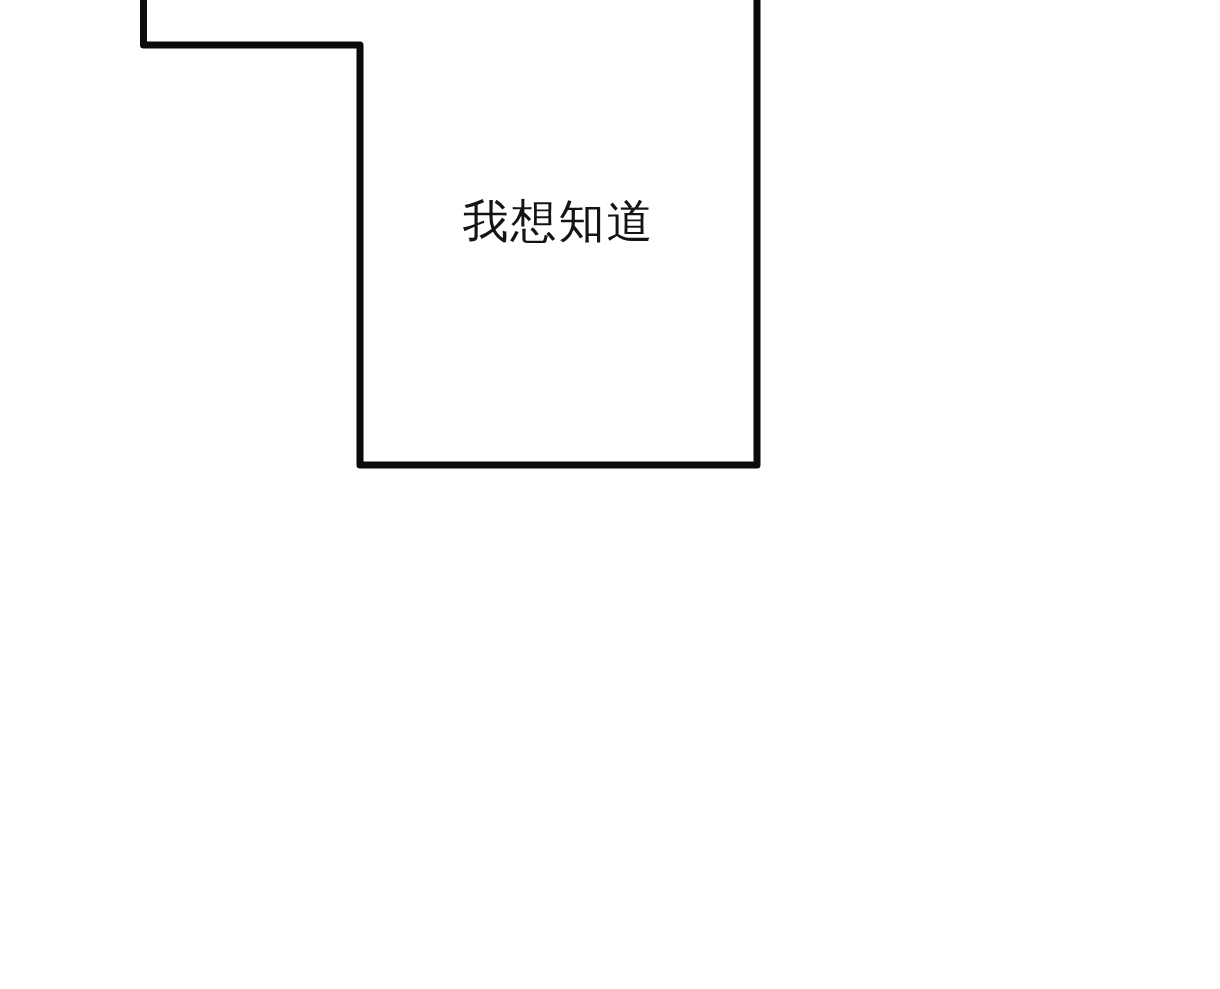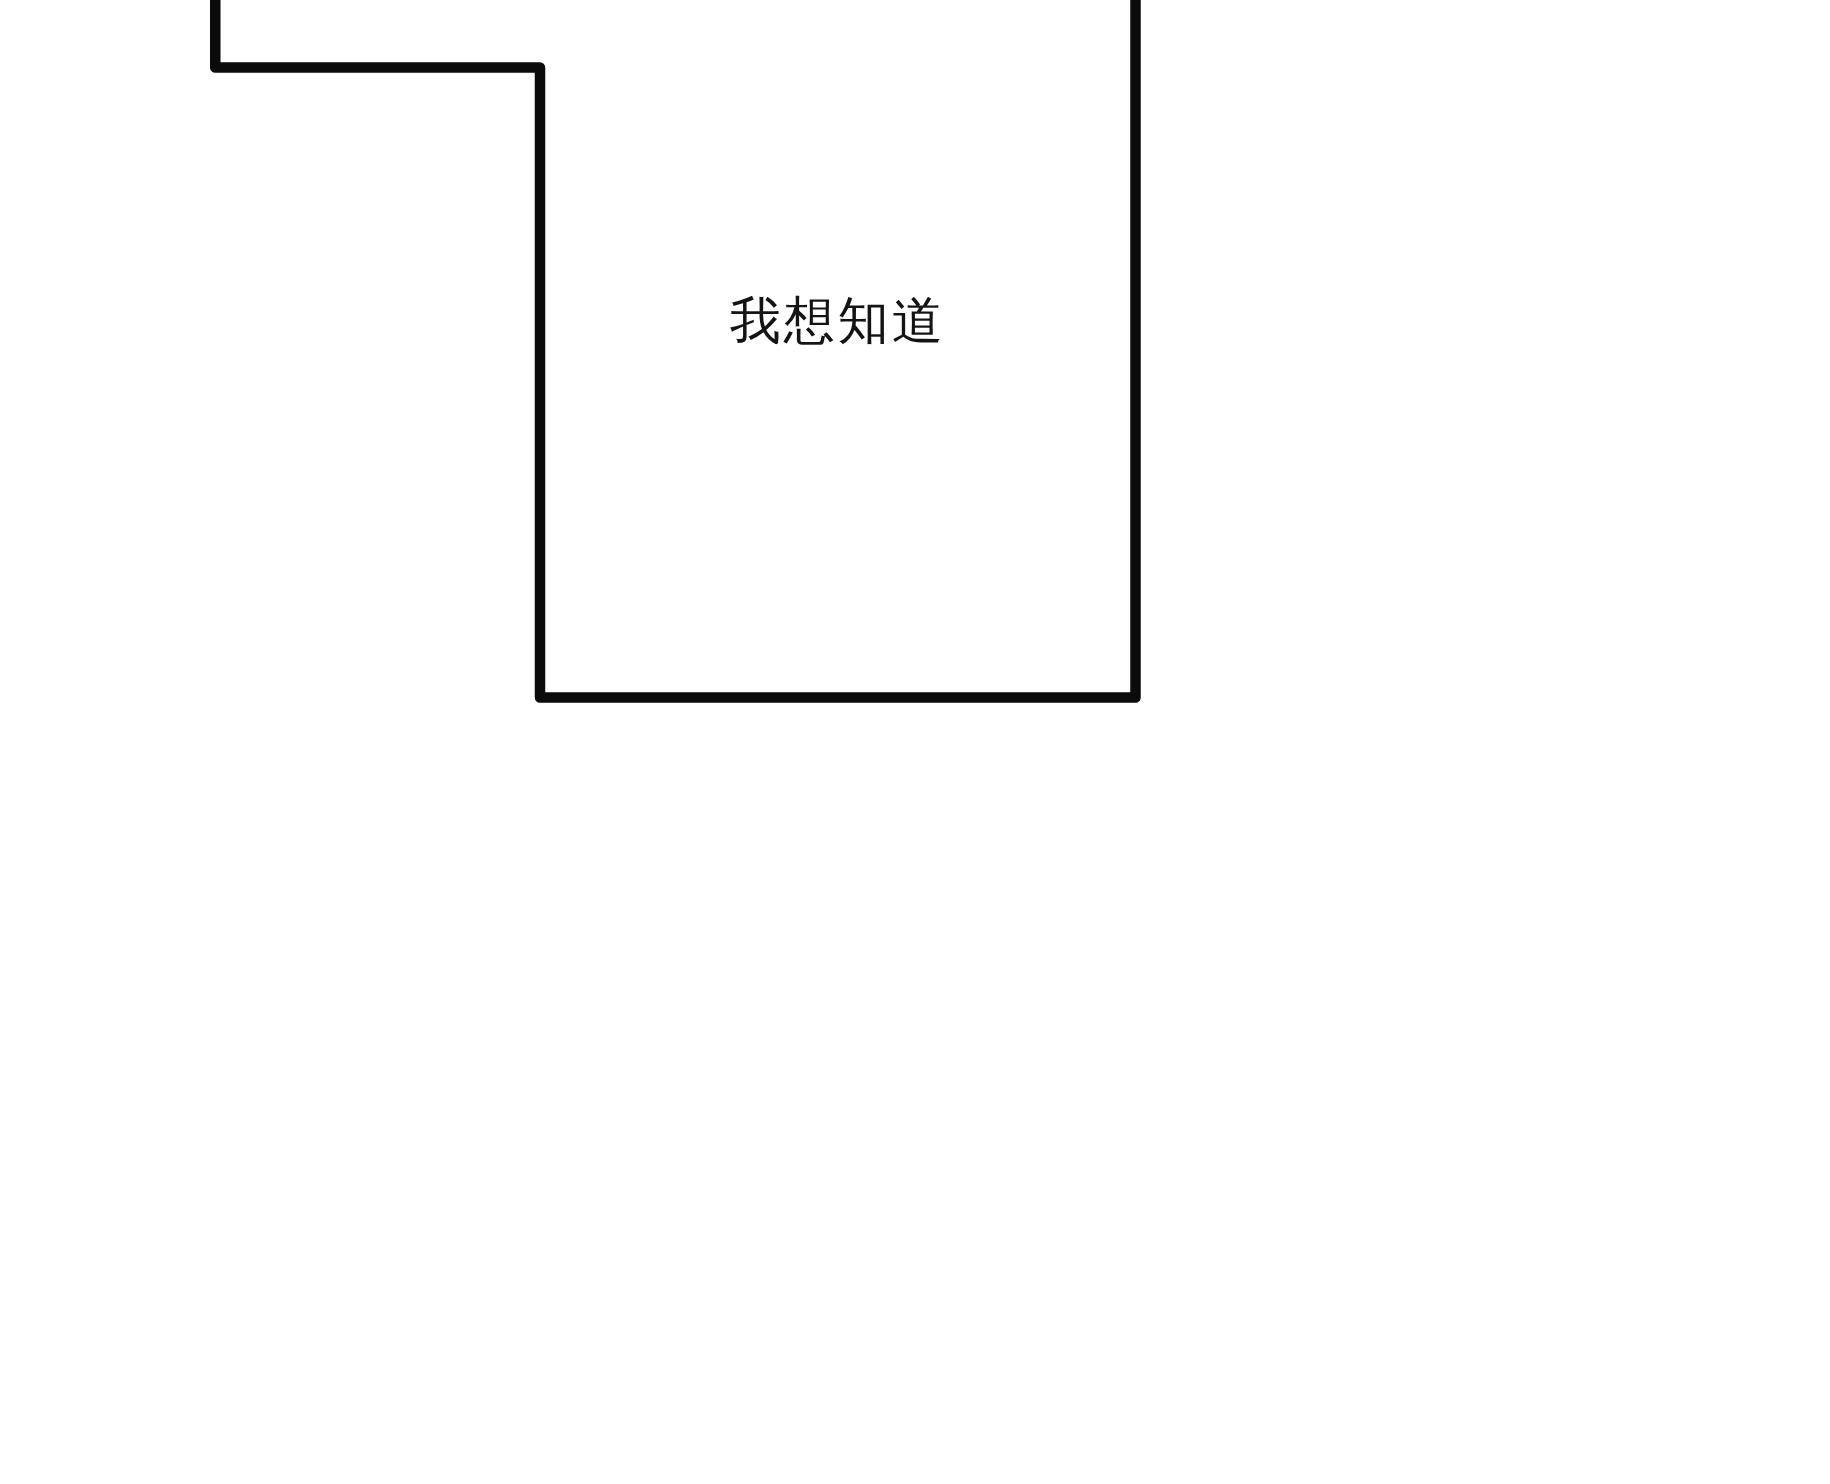--- a/index.html
+++ b/index.html
@@ -22,21 +22,21 @@
     width: 1220px;
     height: 989px;
     display: block;
   }
   .speech-text {
     position: absolute;
     left: 360px;
     top: 196px;
     width: 397px;
     text-align: center;
-    font-size: 34px;
+    font-size: 46px;
     line-height: 1.1;
     letter-spacing: 2px;
     color: #141414;
     font-weight: 500;
     white-space: nowrap;
   }
 </style>
 </head>
 <body>
 

